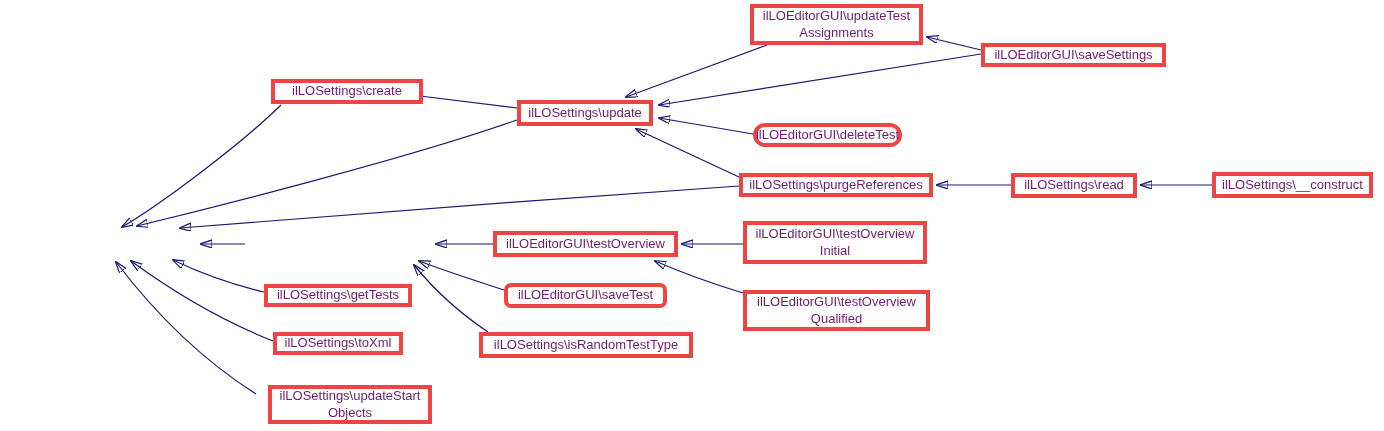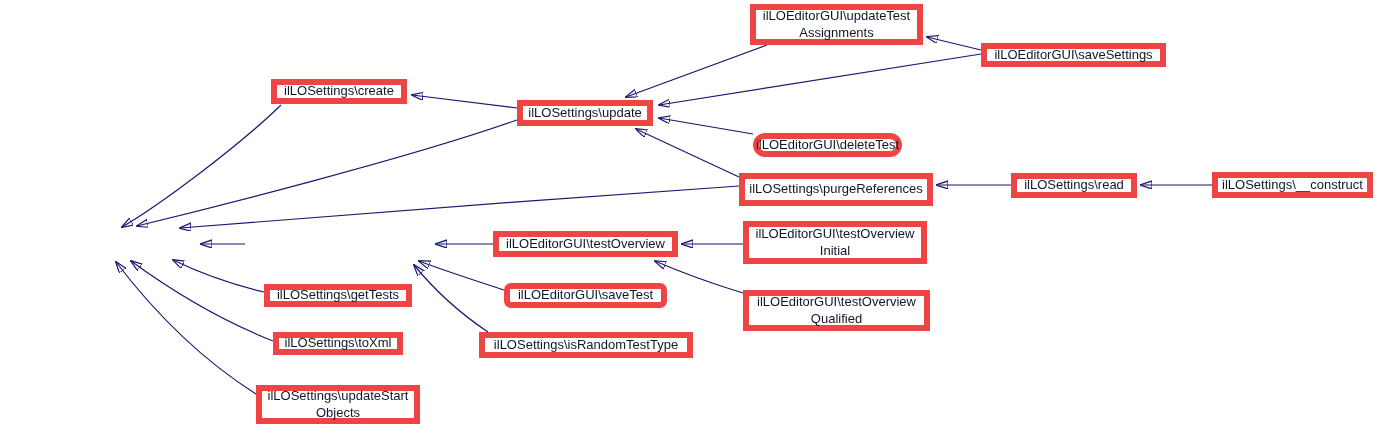--- a/index.html
+++ b/index.html
@@ -23,23 +23,23 @@
     height: 431px;
   }
   .edges path {
     fill: none;
     stroke: #191970;
     stroke-width: 1.2;
   }
   .node {
     position: absolute;
     box-sizing: border-box;
-    border: 6px solid #ef4444;
+    border: 4px solid #ef4444;
     background: #ffffff;
-    color: #0f172a;
+    color: #701a75;
     font-size: 13px;
     line-height: 1.25;
     display: flex;
     align-items: center;
     justify-content: center;
     text-align: center;
     white-space: pre-line;
     cursor: pointer;
   }
   .node.highlight {
@@ -75,32 +75,32 @@
     <path d="M1011,185 L937,185" marker-end="url(#arrow)"></path>
     <path d="M1212,185 L1141,185" marker-end="url(#arrow)"></path>
     <path d="M493,244 L436,244" marker-end="url(#arrow)"></path>
     <path d="M504,290 C467,278 440,269 419,261" marker-end="url(#arrow)"></path>
     <path d="M488,332 C455,310 432,287 414,265" marker-end="url(#arrow)"></path>
     <path d="M743,244 L682,244" marker-end="url(#arrow)"></path>
     <path d="M743,293 C710,283 678,271 655,261" marker-end="url(#arrow)"></path>
   </svg>
 
 
-  <div class="node" style="left:271px; top:79px; width:136px; height:25px;">ilLOSettings\create</div>
+  <div class="node" style="left:271px; top:79px; width:152px; height:25px;">ilLOSettings\create</div>
 
   <div class="node" style="left:517px; top:100px; width:136px; height:26px;">ilLOSettings\update</div>
 
   <div class="node" style="left:750px; top:4px; width:173px; height:41px;">ilLOEditorGUI\updateTest
 Assignments</div>
 
   <div class="node" style="left:981px; top:43px; width:185px; height:24px;">ilLOEditorGUI\saveSettings</div>
 
-  <div class="node" style="left:753px; top:133px; width:149px; height:24px;border-radius:12px;">ilLOEditorGUI\deleteTest</div>
+  <div class="node" style="left:753px; top:123px; width:149px; height:24px;border-radius:12px;">ilLOEditorGUI\deleteTest</div>
 
-  <div class="node" style="left:739px; top:173px; width:194px; height:33px;">ilLOSettings\purgeReferences</div>
+  <div class="node" style="left:739px; top:173px; width:194px; height:24px;">ilLOSettings\purgeReferences</div>
 
   <div class="node" style="left:1011px; top:173px; width:126px; height:25px;">ilLOSettings\read</div>
 
   <div class="node" style="left:1212px; top:172px; width:161px; height:26px;">ilLOSettings\__construct</div>
 
 
   <div class="node" style="left:493px; top:231px; width:185px; height:26px;">ilLOEditorGUI\testOverview</div>
 
   <div class="node" style="left:743px; top:221px; width:184px; height:43px;">ilLOEditorGUI\testOverview
 Initial</div>
@@ -109,16 +109,16 @@
 
   <div class="node" style="left:743px; top:290px; width:187px; height:41px;">ilLOEditorGUI\testOverview
 Qualified</div>
 
   <div class="node" style="left:479px; top:332px; width:214px; height:26px;">ilLOSettings\isRandomTestType</div>
 
   <div class="node" style="left:264px; top:284px; width:148px; height:23px;">ilLOSettings\getTests</div>
 
   <div class="node" style="left:273px; top:332px; width:130px; height:23px;">ilLOSettings\toXml</div>
 
-  <div class="node" style="left:256px; top:385px; width:164px; height:39px;">ilLOSettings\updateStart
+  <div class="node" style="left:268px; top:385px; width:164px; height:39px;">ilLOSettings\updateStart
 Objects</div>
 
 </div>
 
 </body></html>

